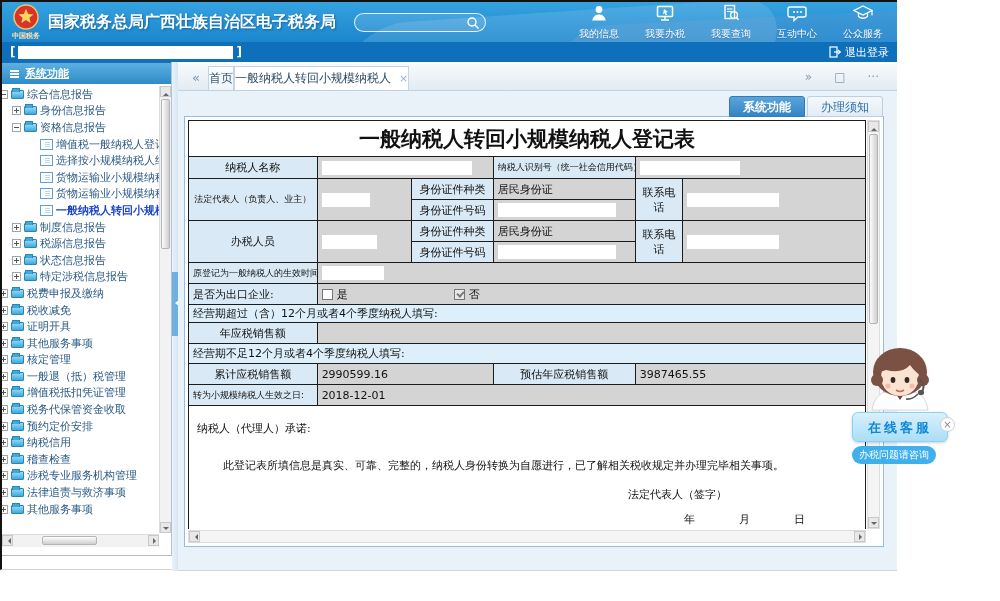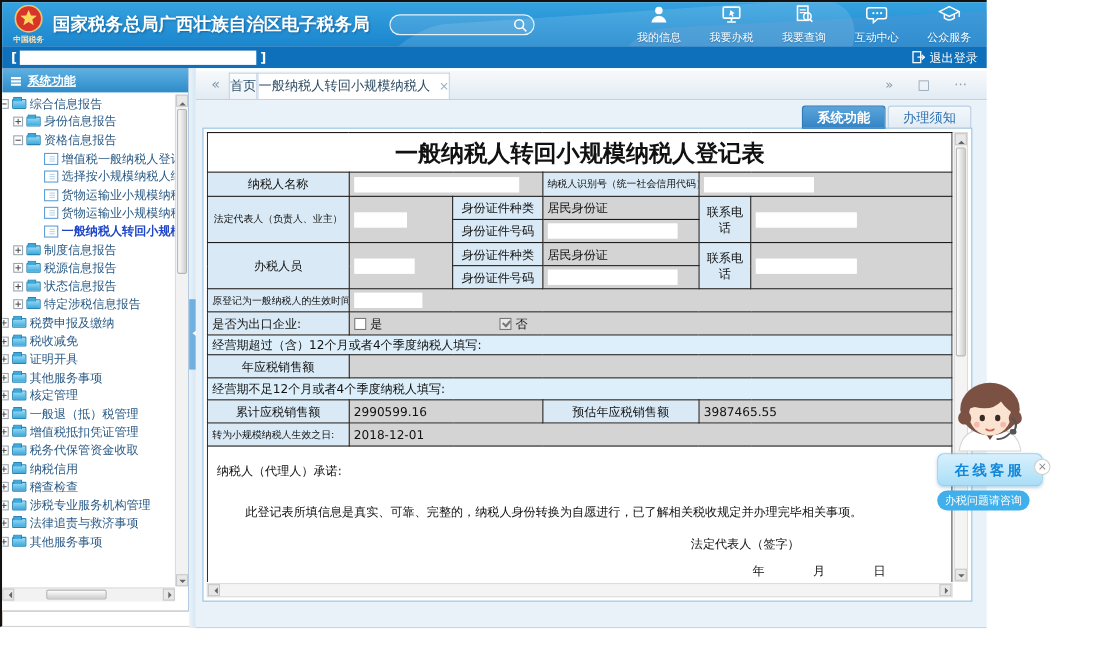--- a/index.html
+++ b/index.html
@@ -305,20 +305,25 @@
               <span class="lab">增值税抵扣凭证管理</span>
             </div>
             <div class="tree-item lvl0">
               <span class="exp plus"></span>
               <span class="ico ico-folder"></span>
               <span class="lab">税务代保管资金收取</span>
             </div>
             <div class="tree-item lvl0">
               <span class="exp plus"></span>
               <span class="ico ico-folder"></span>
+              <span class="lab">预约定价安排</span>
+            </div>
+            <div class="tree-item lvl0">
+              <span class="exp plus"></span>
+              <span class="ico ico-folder"></span>
               <span class="lab">纳税信用</span>
             </div>
             <div class="tree-item lvl0">
               <span class="exp plus"></span>
               <span class="ico ico-folder"></span>
               <span class="lab">稽查检查</span>
             </div>
             <div class="tree-item lvl0">
               <span class="exp plus"></span>
               <span class="ico ico-folder"></span>

